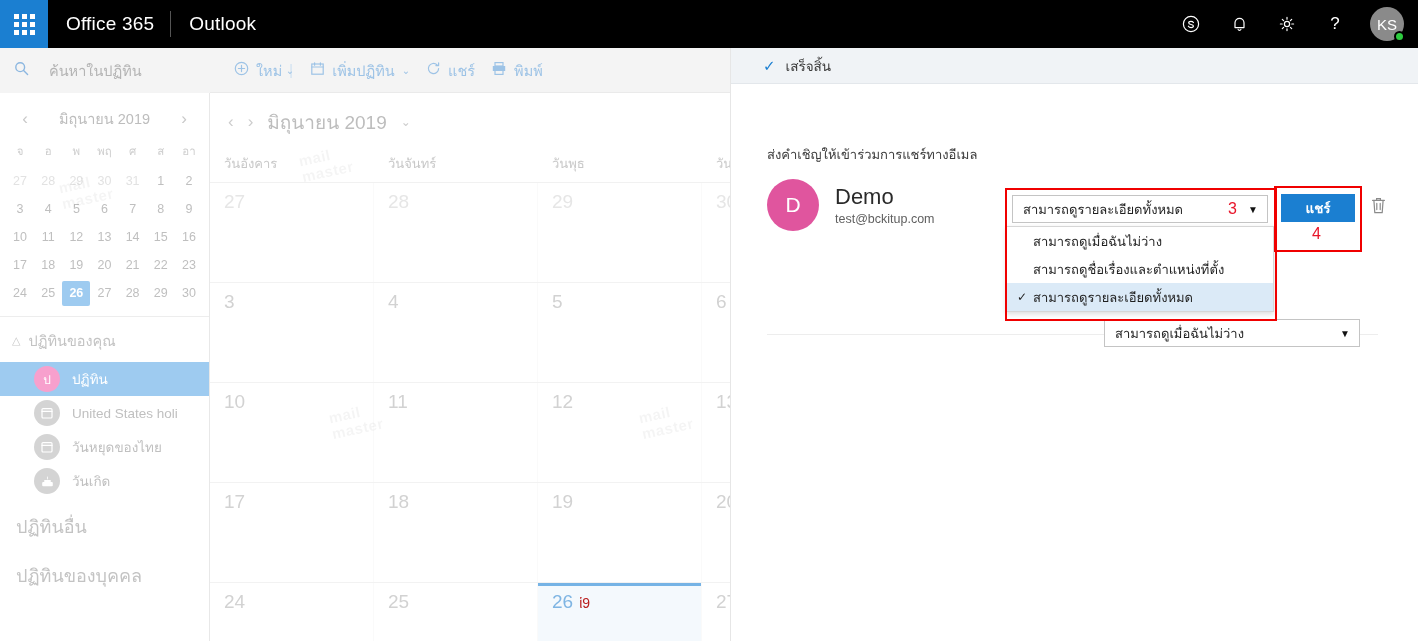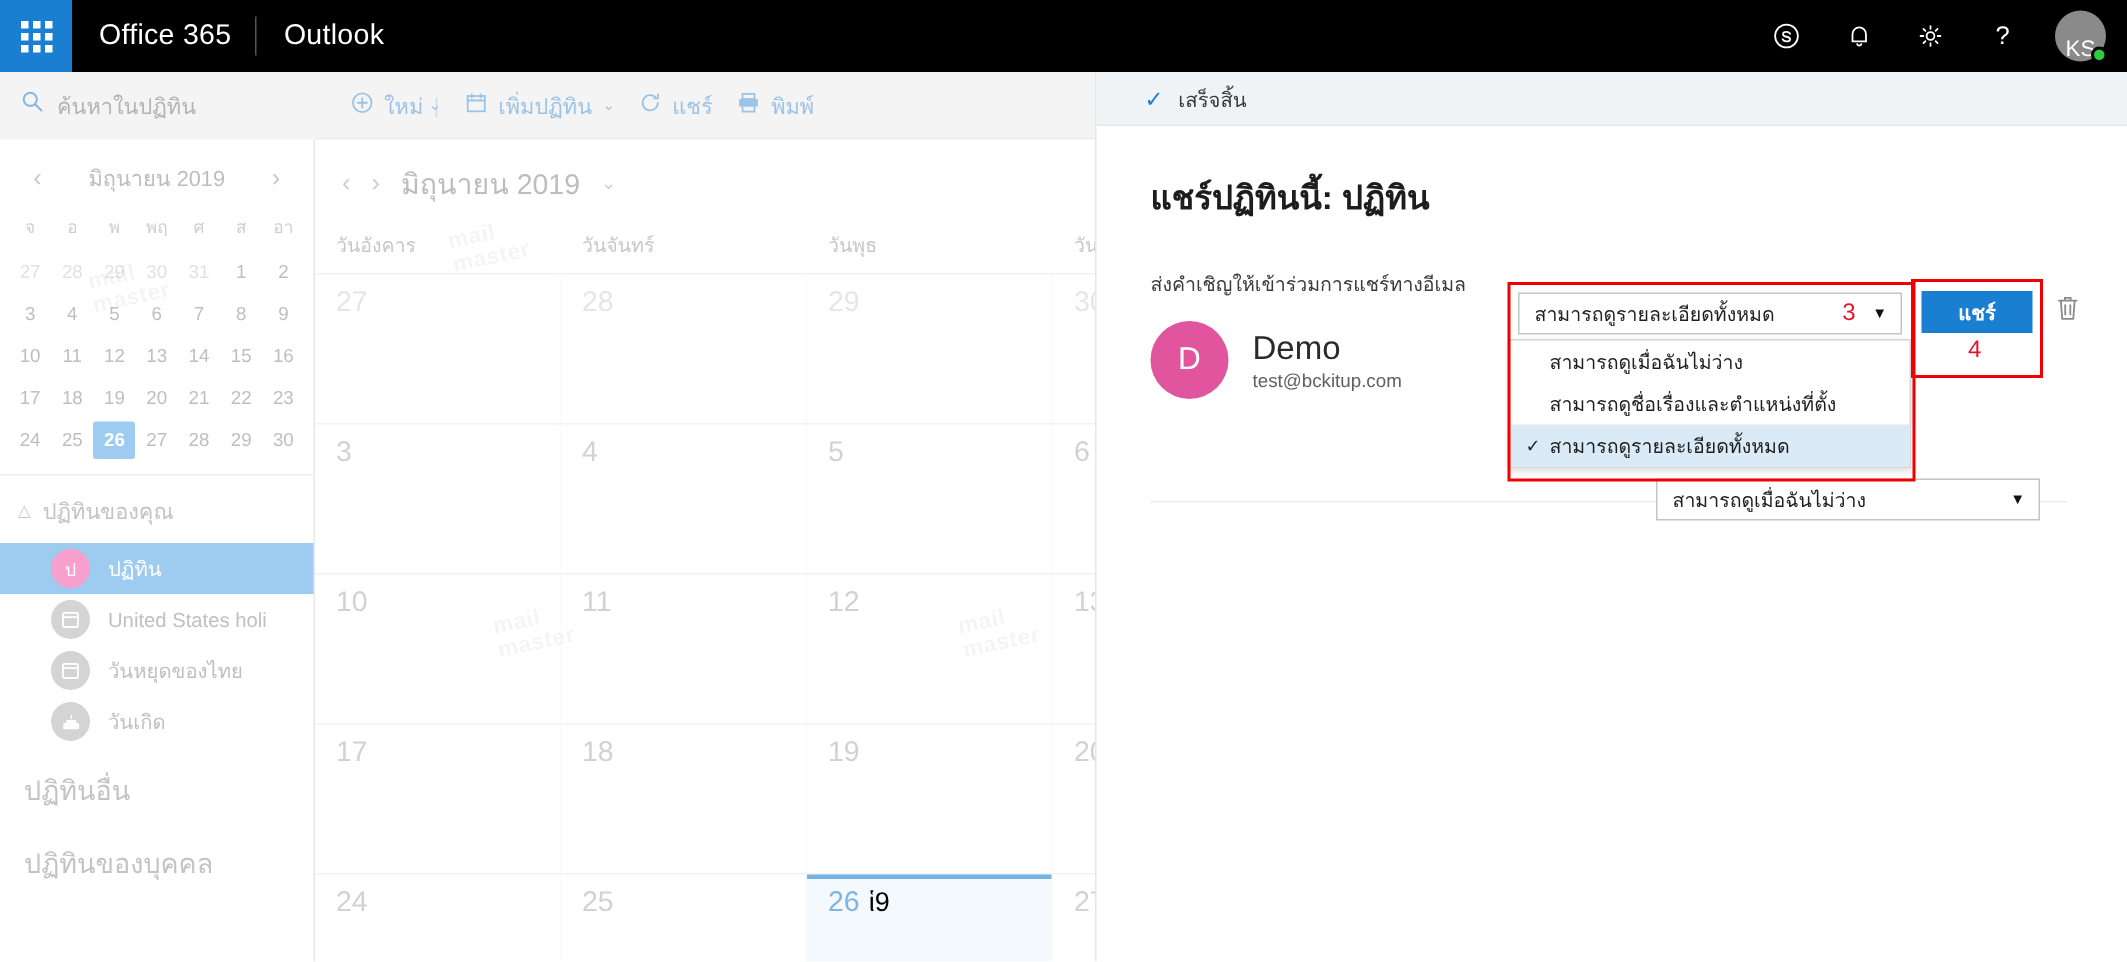--- a/index.html
+++ b/index.html
@@ -34,36 +34,36 @@
     margin-left: auto; display: flex; align-items: center; gap: 22px; padding-right: 14px;
   }
   .tb-icon {
     width: 26px; height: 26px; color: #ffffff;
     display: flex; align-items: center; justify-content: center;
     font-size: 17px; cursor: pointer;
   }
   .avatar-top {
     position: relative; width: 34px; height: 34px; border-radius: 50%;
     background: #8a8a8a; color: #fff; font-size: 15px;
-    display: flex; align-items: flex-end; justify-content: center; cursor: pointer;
+    display: flex; align-items: center; justify-content: center; cursor: pointer;
   }
   .presence {
     position: absolute; right: -1px; bottom: -1px; width: 11px; height: 11px;
     border-radius: 50%; background: #2ecc40; border: 2px solid #000;
   }
 
   
   .cmdbar {
     position: absolute; left: 0; top: 48px; width: 1418px; height: 45px;
     background: #f4f4f4; border-bottom: 1px solid #eaeaea;
     display: flex; align-items: center;
   }
   .search-wrap {
     width: 210px; height: 45px; display: flex; align-items: center;
-    gap: 9px; padding-left: 14px; background: #f4f4f4;
+    gap: 20px; padding-left: 14px; background: #f4f4f4;
   }
   .search-ico { color: #8cb7e0; font-size: 16px; }
   .search-ph { color: #b4b4b4; font-size: 14.5px; }
   .cmd-items { display: flex; align-items: center; gap: 16px; padding-left: 24px; }
   .cmd-item {
     display: flex; align-items: center; gap: 7px;
     color: #9dc3e6; font-size: 14.5px; cursor: pointer;
   }
   .cmd-item .gl { font-size: 15px; color: #9dc3e6; }
   .cmd-caret { color: #9dc3e6; font-size: 10px; }
@@ -138,21 +138,21 @@
     width: 164px; flex: 0 0 164px; padding: 8px 0 0 14px;
     border-right: 1px solid #fafafa; position: relative;
   }
   .day-num { color: #d2d2d2; font-size: 19px; }
   .day-num.dim { color: #e6e6e6; }
   .day-cell.today { background: #f4f9fd; }
   .day-cell.today .day-num { color: #7fb5e3; }
   .today-bar {
     position: absolute; left: 0; top: 0; width: 100%; height: 3px; background: #76b3e5;
   }
-  .moon { color: #000000; font-size: 18px; margin-left: 6px; }
+  .moon { color: #b91c1c; font-size: 14px; margin-left: 6px; }
 
   
   .panel {
     position: absolute; left: 730px; top: 48px; width: 688px; height: 593px;
     background: #ffffff; border-left: 1px solid #e6e6e6;
   }
   .panel-bar {
     height: 36px; background: #f0f3f6; border-bottom: 1px solid #e3e7eb;
     display: flex; align-items: center; gap: 10px; padding-left: 32px;
   }
@@ -503,21 +503,20 @@
     <div>mail</div>
       <div>master</div>
   </div>
 
   <div class="panel">
     <div class="panel-bar">
       <span class="check-ico">✓</span>
       <span class="panel-bar-label">เสร็จสิ้น</span>
     </div>
     <div class="panel-body">
-      <div class="panel-title">แชร์ปฏิทินนี้: ปฏิทิน</div>
       <div class="panel-sub">ส่งคำเชิญให้เข้าร่วมการแชร์ทางอีเมล</div>
 
       <div class="person-row">
         <div class="person-avatar">
           <span>D</span>
         </div>
         <div class="person-meta">
           <div class="person-name">Demo</div>
           <div class="person-mail">test@bckitup.com</div>
         </div>

